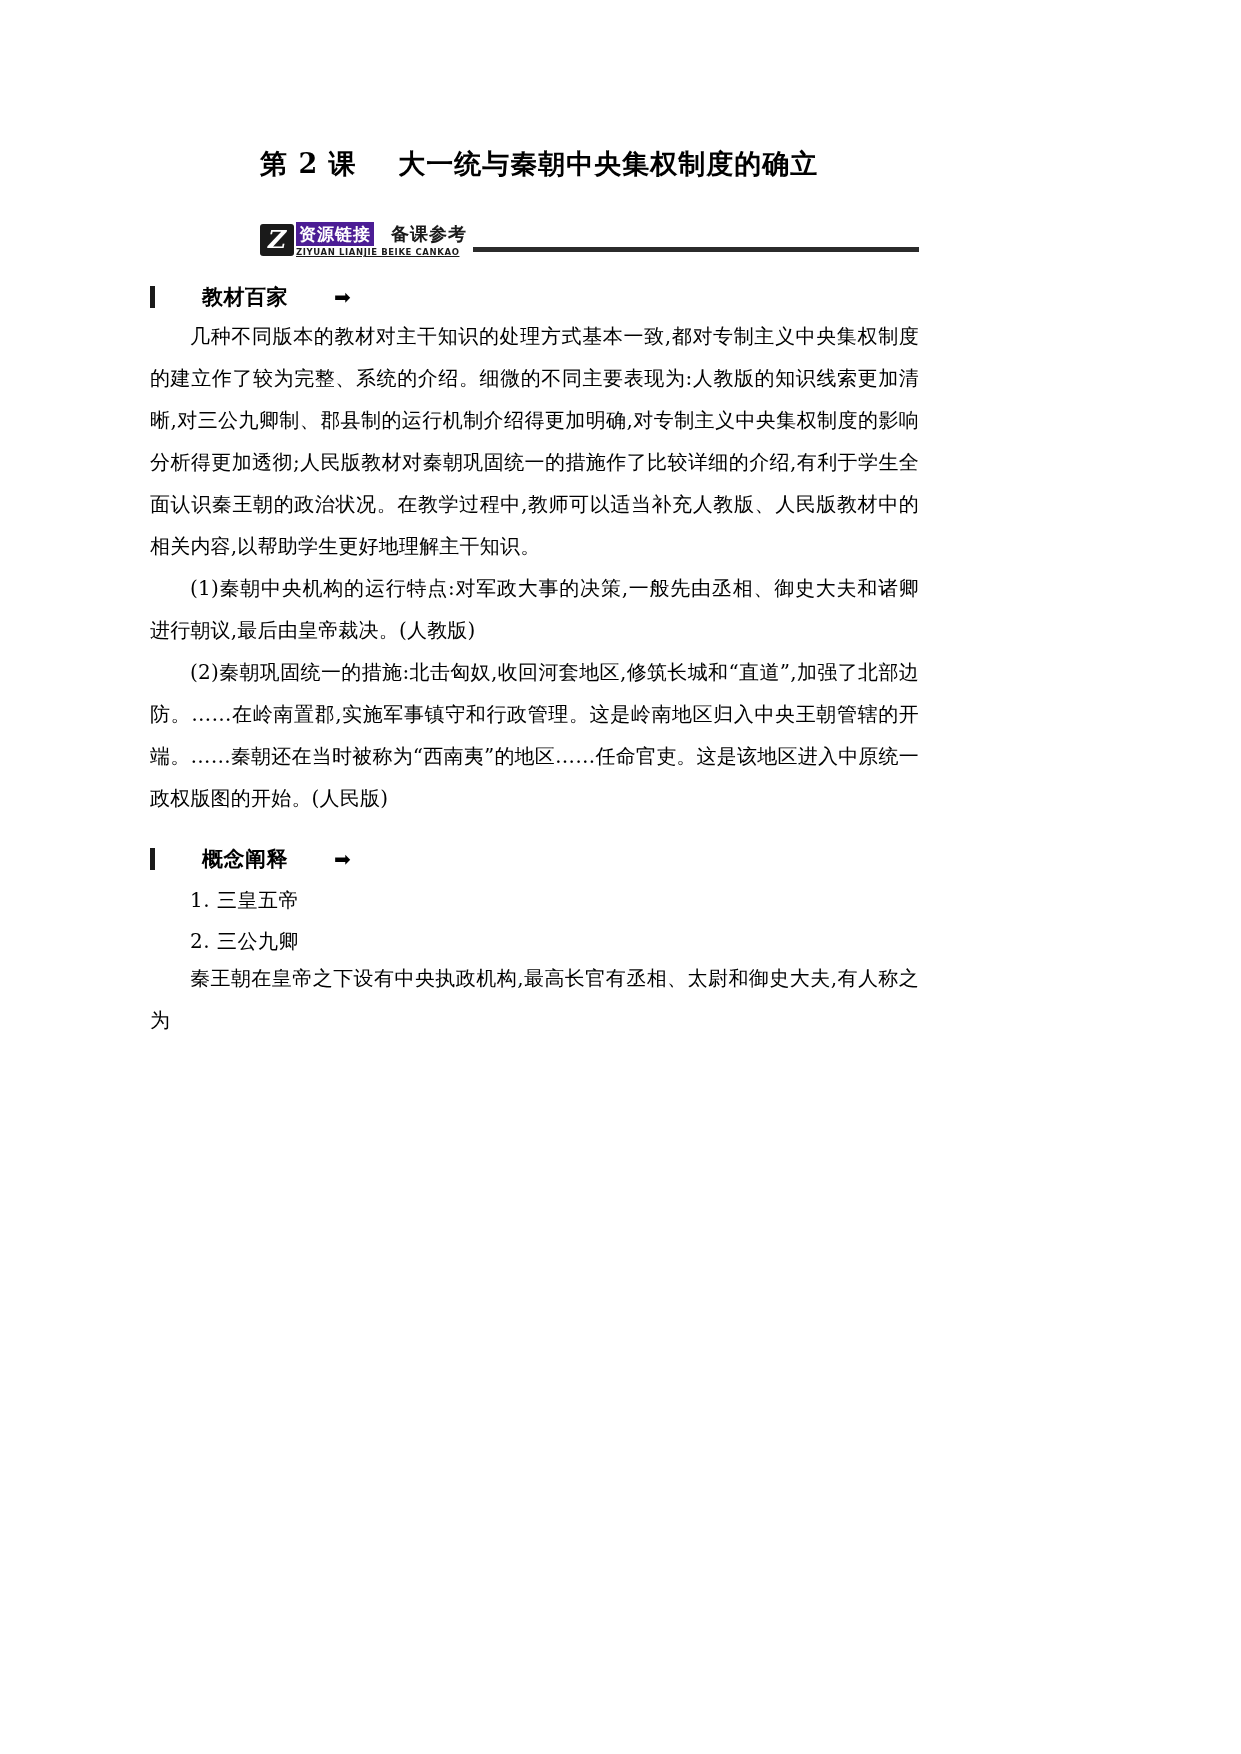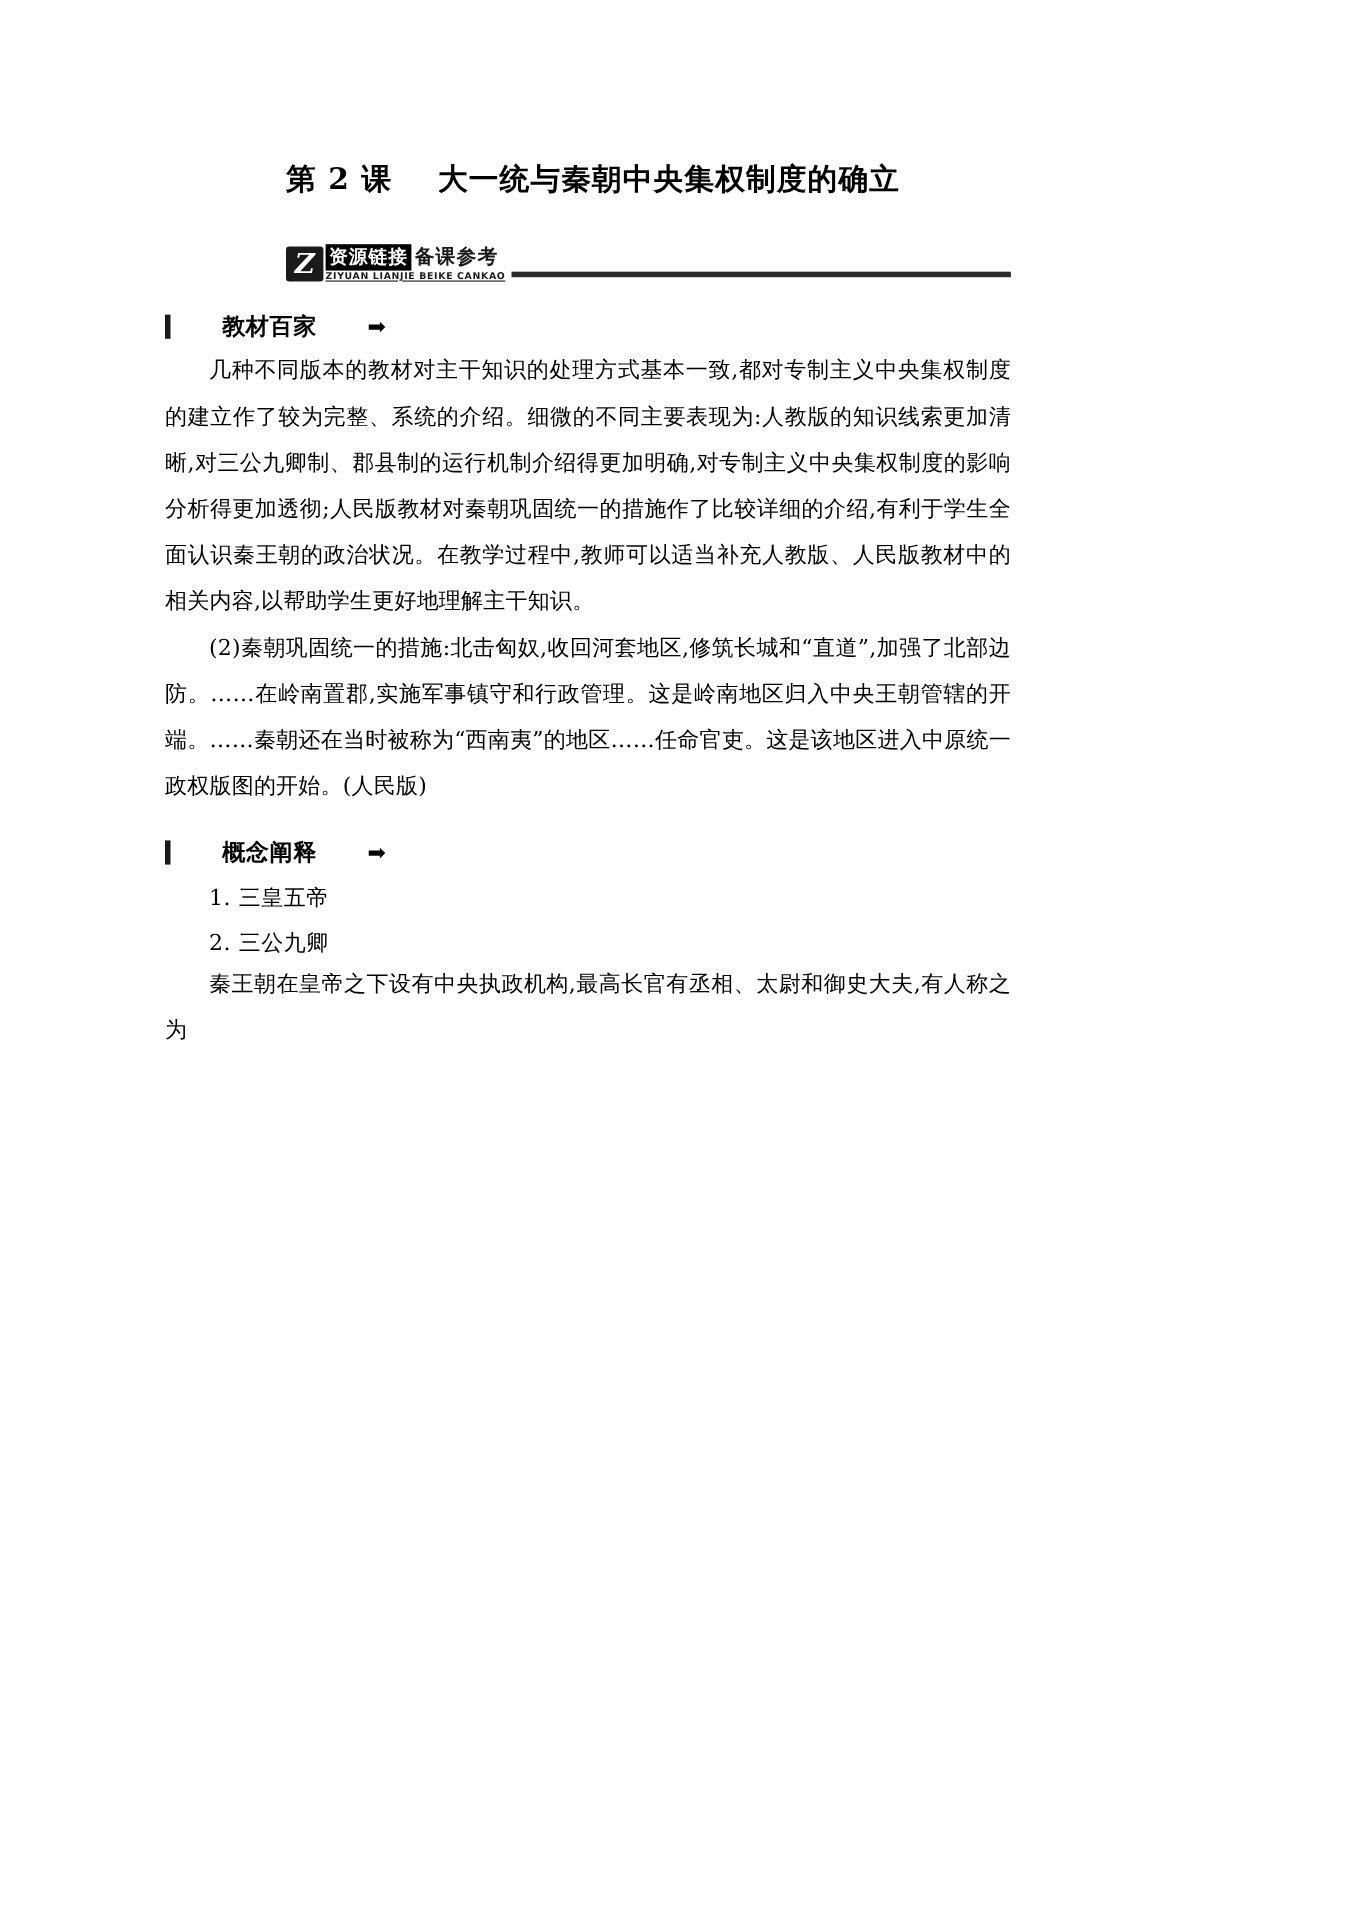--- a/index.html
+++ b/index.html
@@ -64,36 +64,36 @@
     display: flex;
     flex-direction: column;
     margin-left: 2px;
   }
   .logo-top {
     display: flex;
     align-items: center;
     height: 24px;
   }
   .logo-dark {
-    background: #000000;
+    background: #4c1d95;
     color: #ffffff;
     font-family: "DejaVu Sans", sans-serif;
     font-weight: bold;
     font-size: 17px;
     line-height: 24px;
     padding: 0 3px;
     letter-spacing: 1px;
   }
   .logo-plain {
     color: #1a1a1a;
     font-family: "DejaVu Sans", sans-serif;
     font-weight: bold;
     font-size: 18px;
     line-height: 24px;
-    padding-left: 3px;
+    padding-left: 17px;
     letter-spacing: 1px;
   }
   .logo-sub {
     font-family: "DejaVu Sans", sans-serif;
     font-size: 8.5px;
     font-weight: bold;
     letter-spacing: 0.6px;
     color: #1a1a1a;
     margin-top: 1px;
     text-decoration: underline;
@@ -174,20 +174,21 @@
   </div>
 
   <div class="sec-head">
     <span class="sec-bar"></span>
     <span class="sec-label">教材百家</span>
     <span class="sec-arrow">➡</span>
   </div>
 
   <p class="para">几种不同版本的教材对主干知识的处理方式基本一致,都对专制主义中央集权制度的建立作了较为完整、系统的介绍。细微的不同主要表现为:人教版的知识线索更加清晰,对三公九卿制、郡县制的运行机制介绍得更加明确,对专制主义中央集权制度的影响分析得更加透彻;人民版教材对秦朝巩固统一的措施作了比较详细的介绍,有利于学生全面认识秦王朝的政治状况。在教学过程中,教师可以适当补充人教版、人民版教材中的相关内容,以帮助学生更好地理解主干知识。</p>
 
+  <p class="para">(1)秦朝中央机构的运行特点:对军政大事的决策,一般先由丞相、御史大夫和诸卿进行朝议,最后由皇帝裁决。(人教版)</p>
   <p class="para">(2)秦朝巩固统一的措施:北击匈奴,收回河套地区,修筑长城和“直道”,加强了北部边防。……在岭南置郡,实施军事镇守和行政管理。这是岭南地区归入中央王朝管辖的开端。……秦朝还在当时被称为“西南夷”的地区……任命官吏。这是该地区进入中原统一政权版图的开始。(人民版)</p>
 
   <div class="sec-head">
     <span class="sec-bar"></span>
     <span class="sec-label">概念阐释</span>
     <span class="sec-arrow">➡</span>
   </div>
 
   <div class="sub-head">1. 三皇五帝</div>
 

